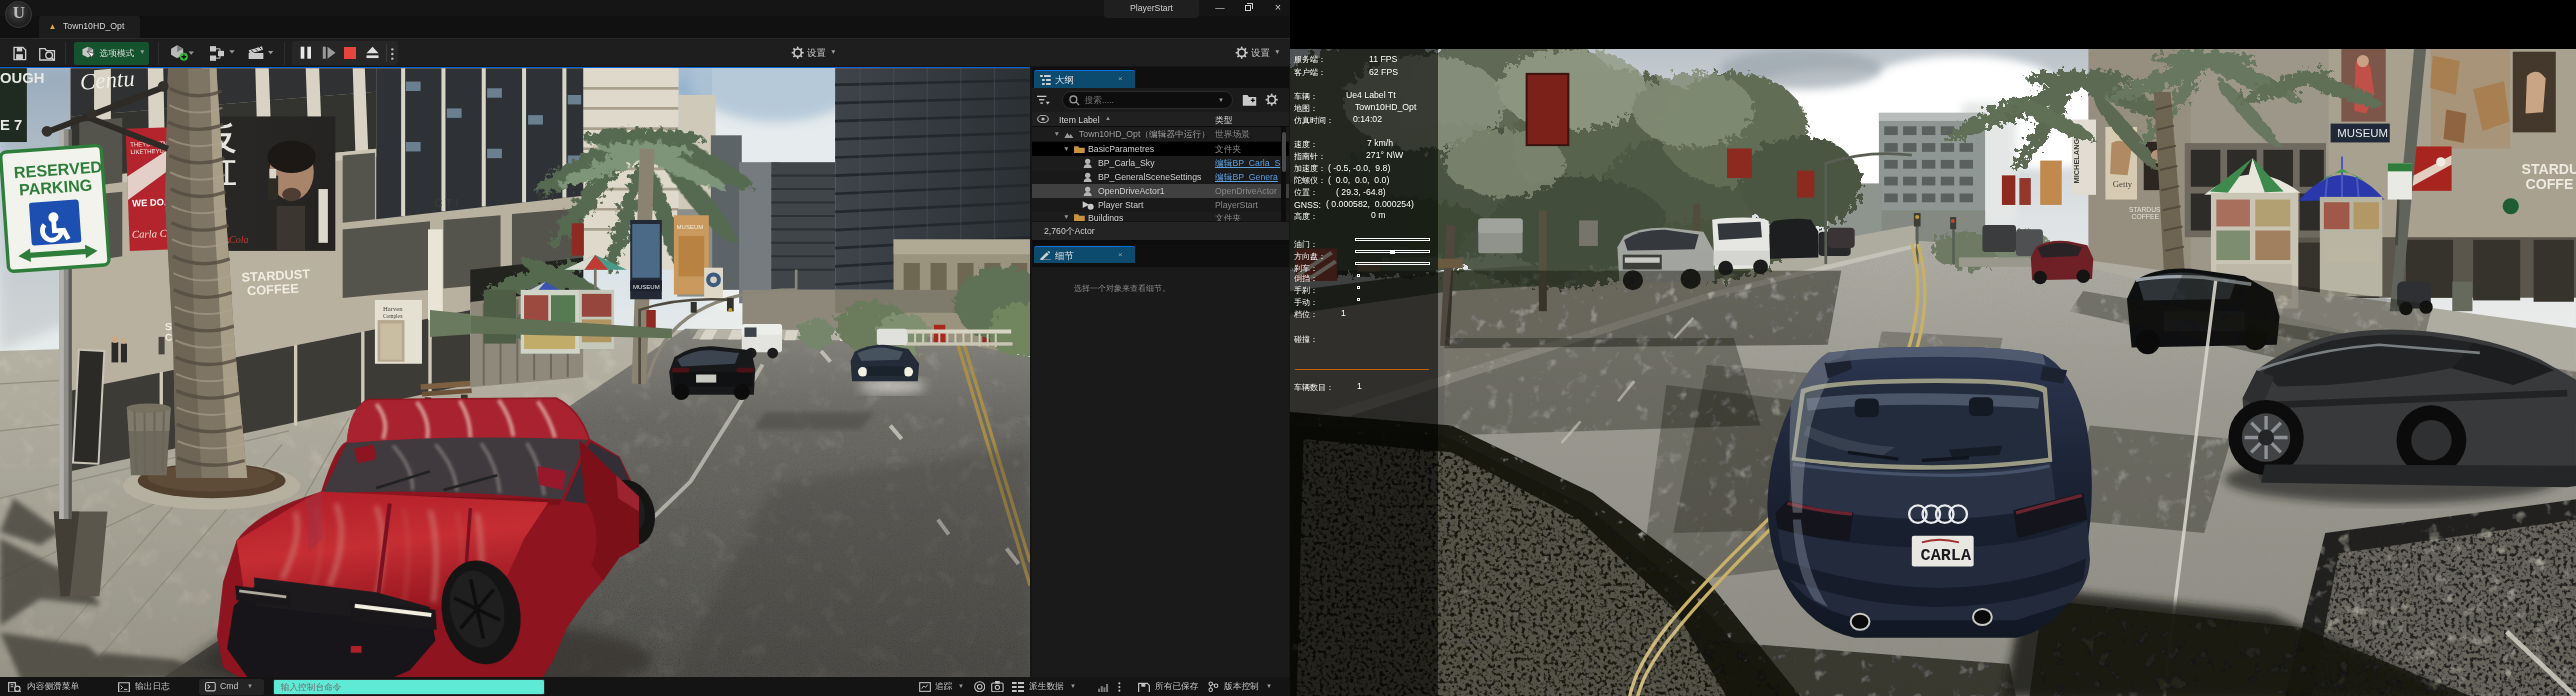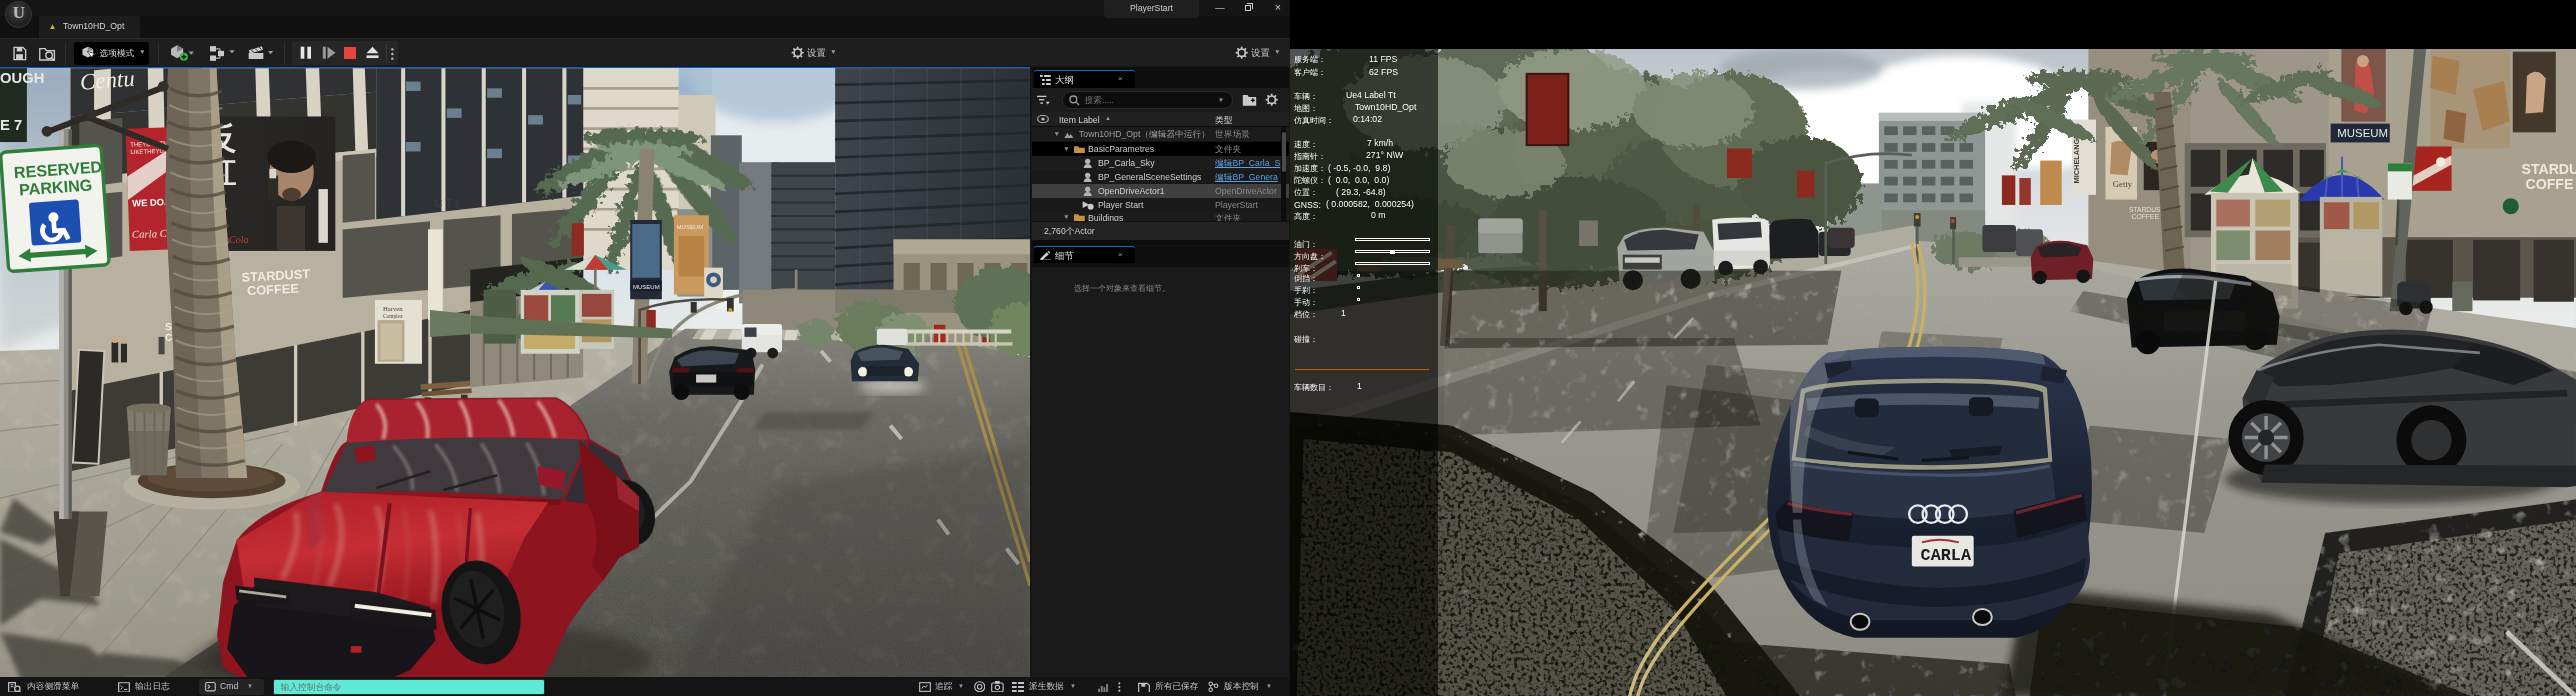--- a/index.html
+++ b/index.html
@@ -6,28 +6,28 @@
   html,body { width:2576px; height:697px; background:#000; overflow:hidden; }
   #app { position:relative; width:2576px; height:697px; font-family:"Liberation Sans",sans-serif; }
   #editor { position:absolute; left:0; top:0; width:1290px; height:697px; background:#151515; }
   .abs { position:absolute; }
   
   #menubar { position:absolute; left:0; top:0; width:1290px; height:16px; background:#1b1b1b; color:#c9c9c9; font-size:8.7px; }
   .mitem { position:absolute; top:3.4px; }
   #tabrow { position:absolute; left:0; top:16px; width:1290px; height:22px; background:#111111; }
   #mtab { position:absolute; left:39px; top:16px; width:101px; height:22px; background:#1d1d1d; border-radius:2.7px 2.7px 0 0; color:#d7d7d7; font-size:8.7px; }
   #toolbar { position:absolute; left:0; top:38px; width:1290px; height:28px; background:#1e1e1e; border-top:0.7px solid #2a2a2a; }
-  .tbtn { position:absolute; background:#000000; border-radius:2.7px; }
+  .tbtn { position:absolute; background:#14532d; border-radius:2.7px; }
   #uelogo { position:absolute; left:5.4px; top:0.7px; width:27px; height:27px; border-radius:50%; background:radial-gradient(circle at 45% 40%, #4a4a4a 0%, #232323 55%, #161616 100%); border:1.3px solid #3c3c3c; }
   #uelogo span { position:absolute; left:0; top:1.3px; width:100%; text-align:center; color:#bbb; font-size:17px; font-weight:bold; font-family:"Liberation Serif",serif; }
   #titlechip { position:absolute; left:1104px; top:0; width:95px; height:17.5px; background:#1f1f1f; border-radius:0 0 3.4px 3.4px; color:#cfcfcf; font-size:8.7px; text-align:center; line-height:17px; }
   .winbtn { position:absolute; top:0px; width:20px; height:16px; color:#cfcfcf; font-size:9.4px; text-align:center; line-height:15.5px; }
   
   #panels { position:absolute; left:1032px; top:67px; width:257px; height:611px; background:#121212; color:#c8c8c8; font-size:8.7px; }
-  .ptab { position:absolute; background:#000000; border-radius:2.7px 2.7px 0 0; border-top:1.3px solid #0070e0; }
+  .ptab { position:absolute; background:#0c4a6e; border-radius:2.7px 2.7px 0 0; border-top:1.3px solid #0070e0; }
   .prow { position:absolute; left:0; width:257px; height:14px; }
   .typecol { position:absolute; left:183px; top:0;text-align:right; }
   .bluelink { color:#5e9fe0; text-decoration:underline; }
   .gray { color:#8a8a8a; }
   
   #bottombar { position:absolute; left:0; top:677px; width:1290px; height:19.5px; background:#141414; color:#c4c4c4; font-size:8.7px; }
   #bottombar .bi { position:absolute; top:4px; }
   
   #client { position:absolute; left:1290px; top:0; width:1286px; height:697px; background:#000; }
   #hudpanel { position:absolute; left:0; top:49px; width:148px; height:648px; background:rgba(0,0,0,0.58); }

